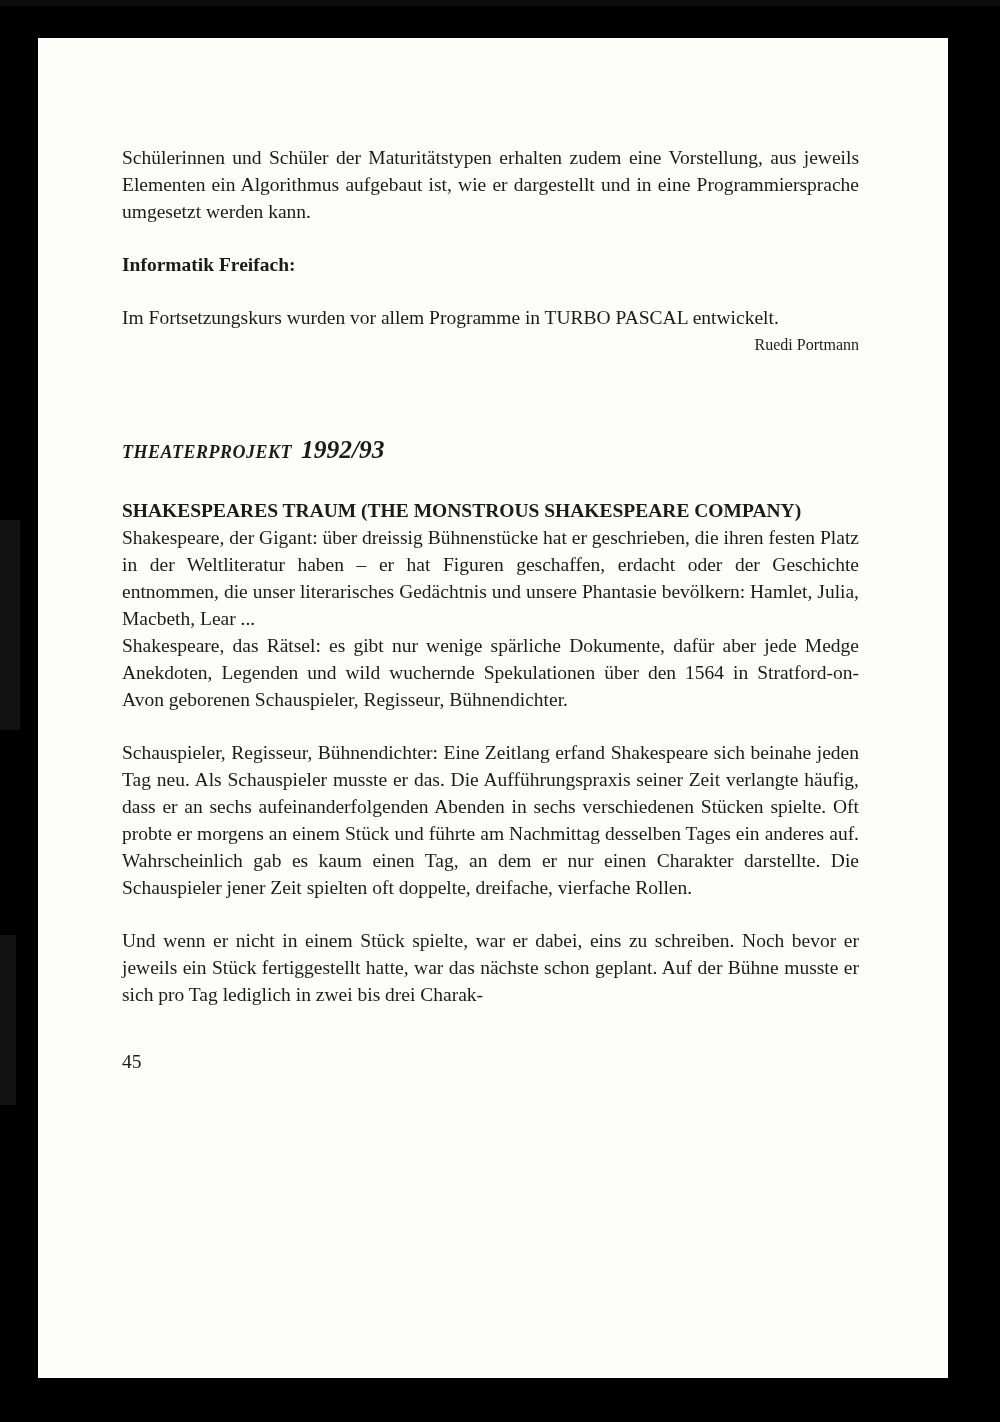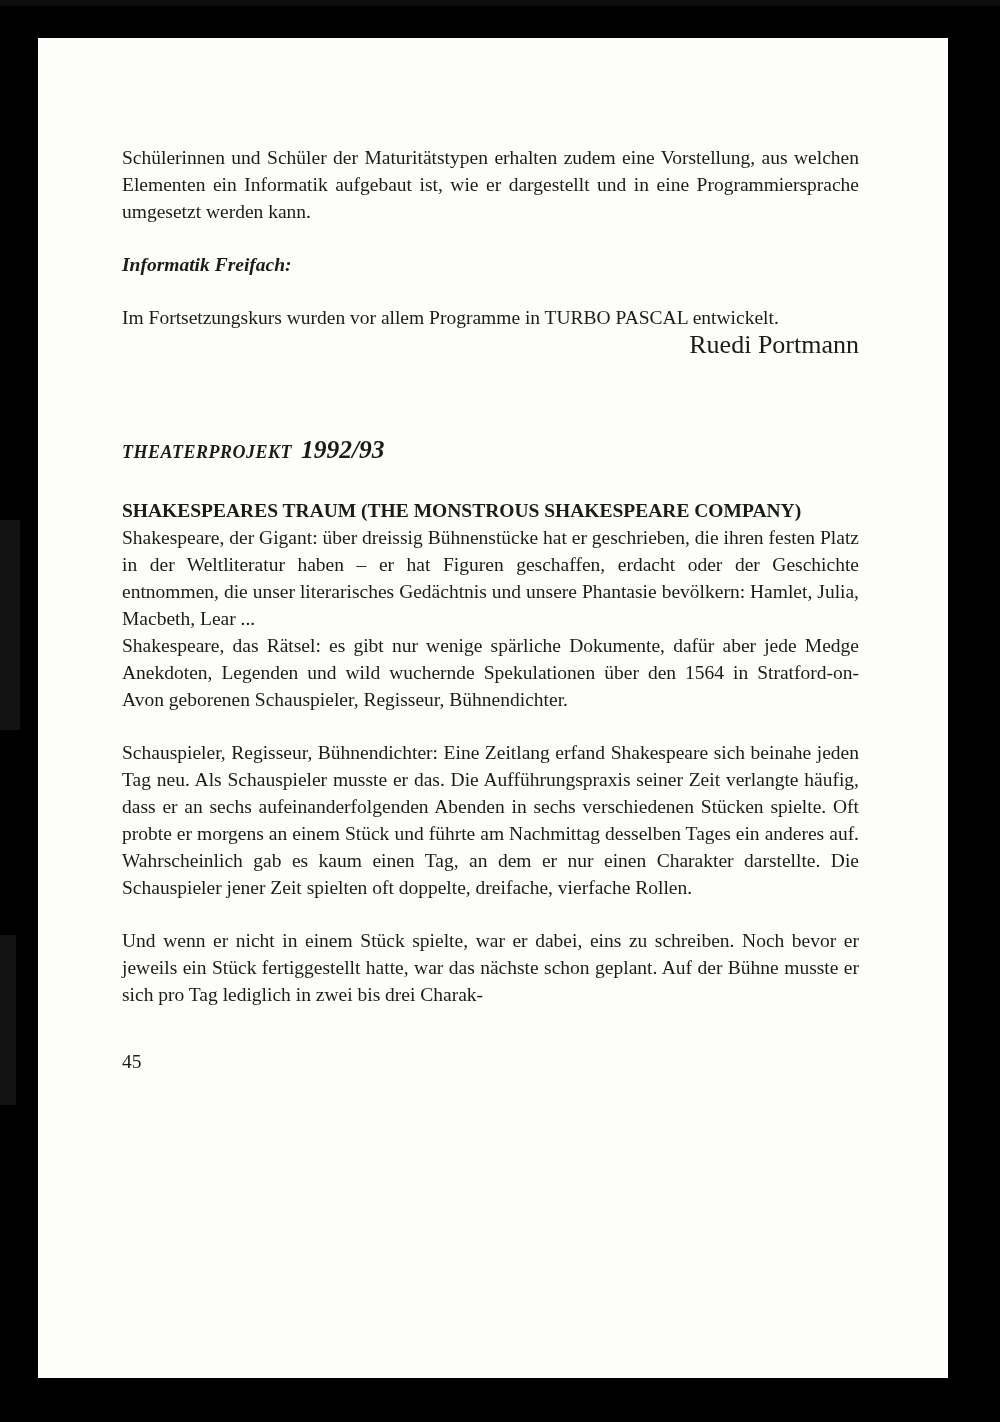--- a/index.html
+++ b/index.html
@@ -39,23 +39,23 @@
     width: 737px;
     color: #1b1b1b;
   }
   .content p {
     margin: 0 0 26px 0;
     font-size: 19.5px;
     line-height: 27px;
     text-align: justify;
   }
   .content p.nogap { margin-bottom: 0; }
-  .content p.bold { font-weight: bold; font-style: italic; }
+  .content p.bold { font-weight: bold; }
   .signature {
-    font-size: 26px;
+    font-size: 16px;
     line-height: 27px;
     text-align: right;
     margin: 0;
   }
   h2.theater {
     margin: 75px 0 28px 0;
     font-weight: bold;
     font-style: italic;
     font-size: 18px;
     line-height: 34px;
@@ -85,21 +85,21 @@
 <body>
 
 <div class="scan">
   <div class="artifact a1"></div>
   <div class="artifact a2"></div>
   <div class="artifact a3"></div>
 
   <div class="paper">
     <div class="content">
 
-      <p>Schülerinnen und Schüler der Maturitätstypen erhalten zudem eine Vorstellung, aus welchen Elementen ein Informatik aufgebaut ist, wie er dargestellt und in eine Programmiersprache umgesetzt werden kann.</p>
+      <p>Schülerinnen und Schüler der Maturitätstypen erhalten zudem eine Vorstellung, aus jeweils Elementen ein Algorithmus aufgebaut ist, wie er dargestellt und in eine Programmiersprache umgesetzt werden kann.</p>
 
       <p class="bold">Informatik Freifach:</p>
 
       <p class="nogap">Im Fortsetzungskurs wurden vor allem Programme in TURBO PASCAL entwickelt.</p>
 
       <div class="signature">Ruedi Portmann</div>
 
       <h2 class="theater">
         <span>THEATERPROJEKT</span>
         <span class="year">1992/93</span>

